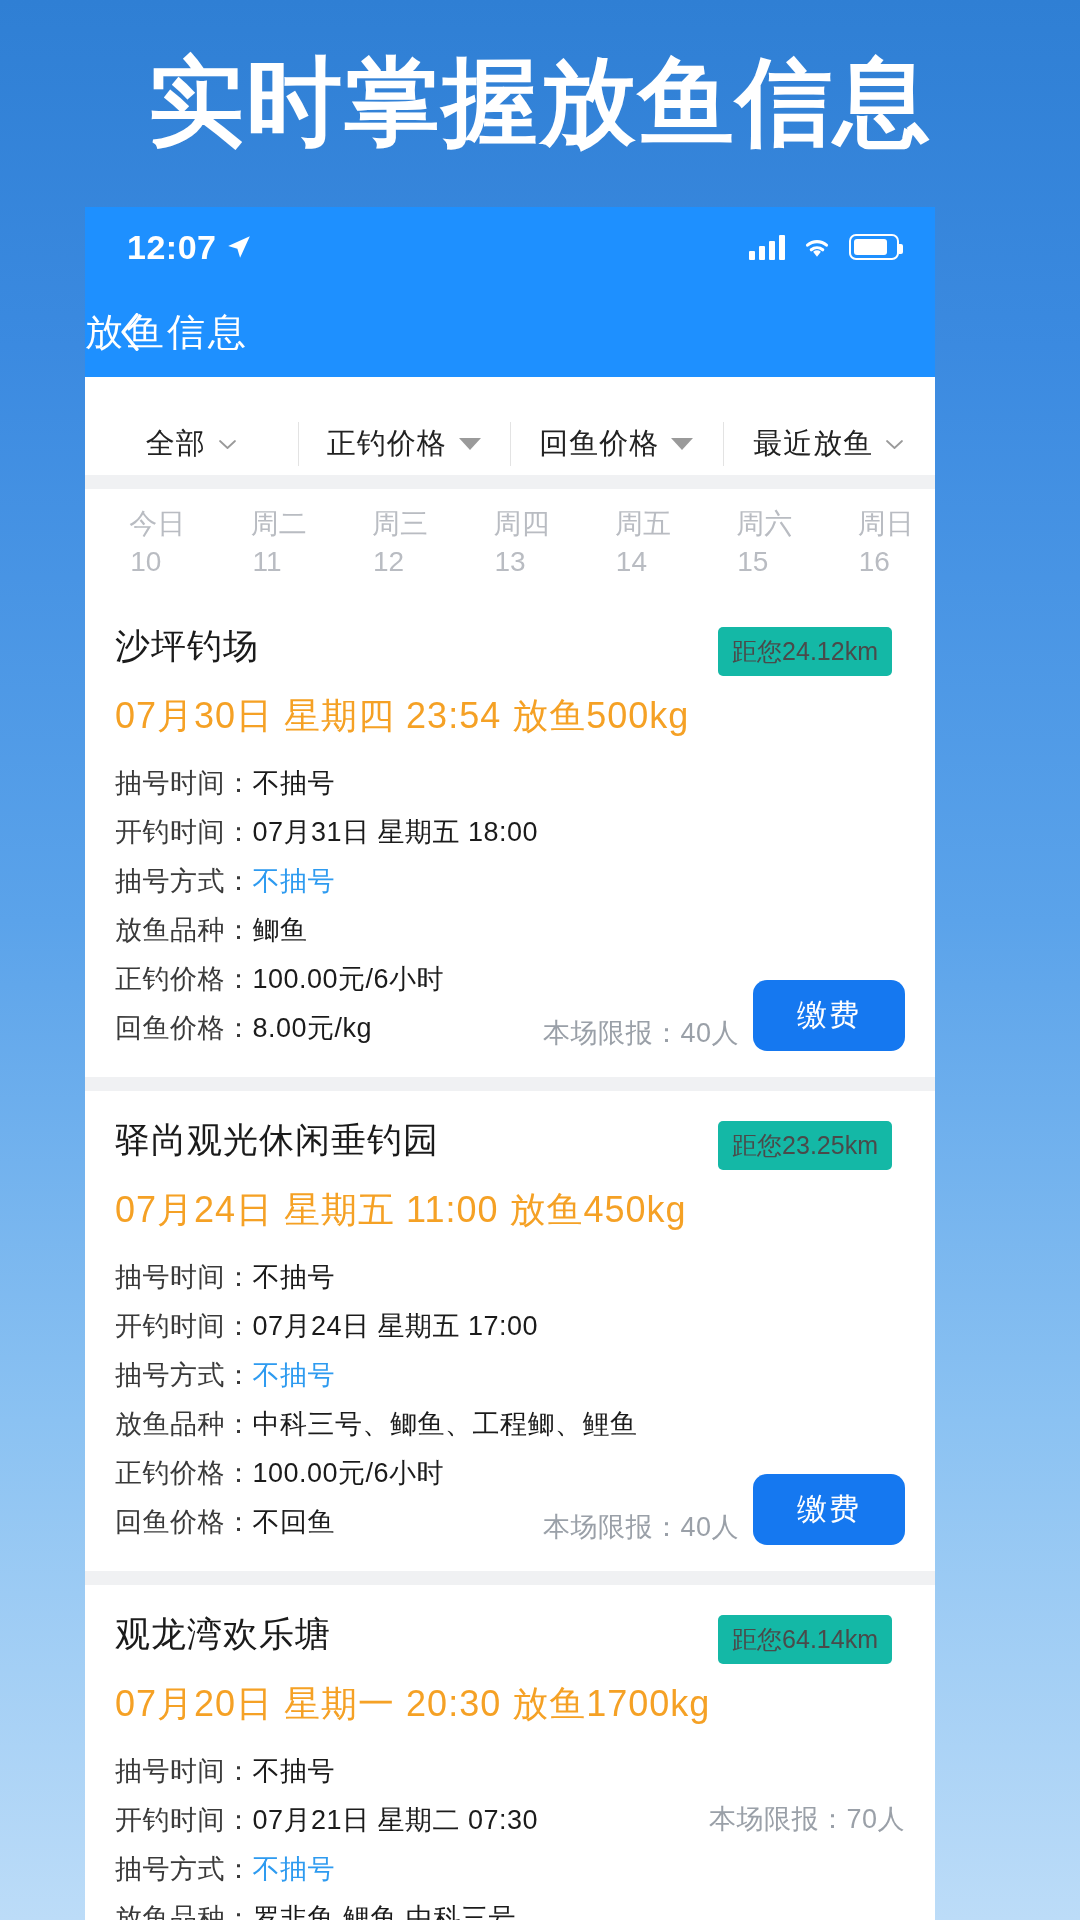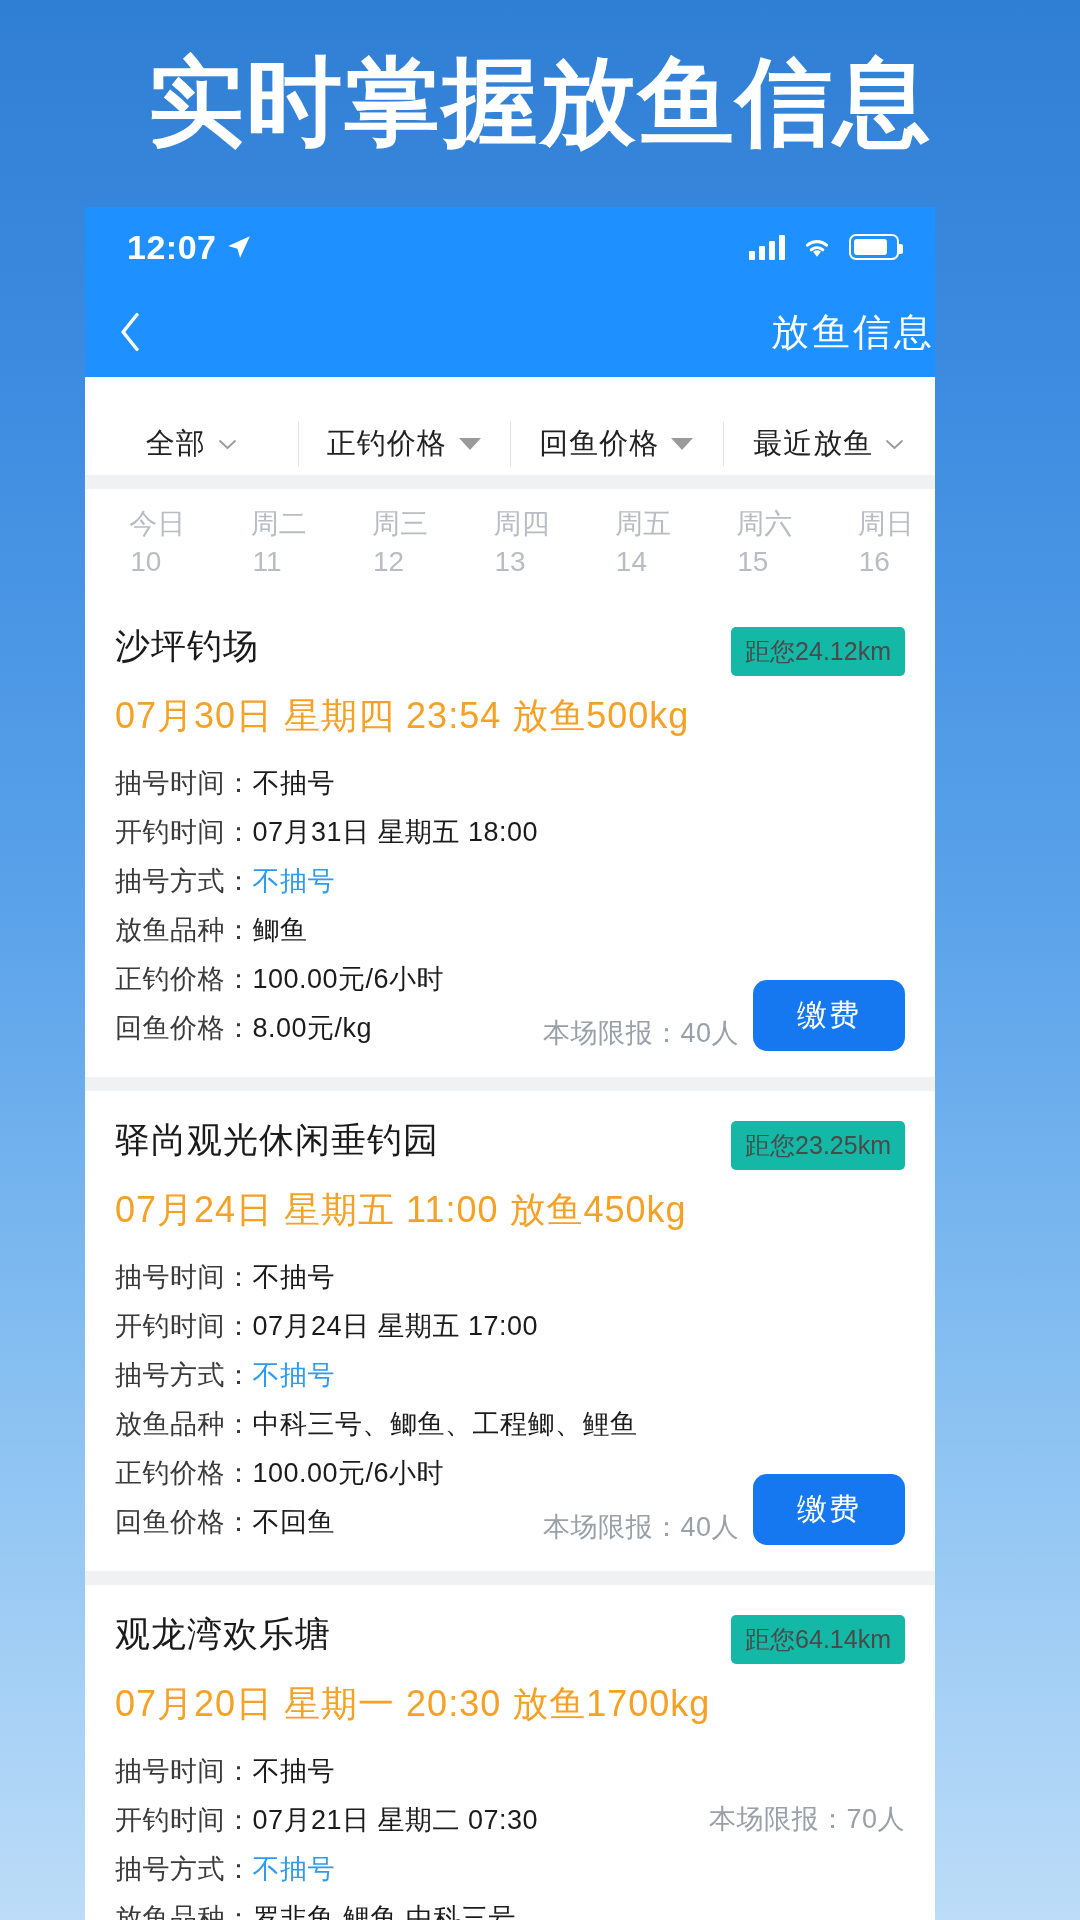--- a/index.html
+++ b/index.html
@@ -53,21 +53,21 @@
   .battery span { display:block; height:100%; background:#fff; border-radius:3px; width:82%; }
 
   
   .navbar {
     height:90px; background:#1E90FF;
     display:flex; align-items:center; position:relative;
   }
   .nav-back { width:90px; display:flex; align-items:center; justify-content:center; }
   .chev-back { width:22px; height:38px; }
   .nav-title {
-    position:absolute; left:0; width:100%; text-align:right;
+    position:absolute; left:0; width:100%; text-align:left;
     color:#ffffff; font-size:38px; letter-spacing:3px; pointer-events:none;
   }
 
   
   .filterbar {
     height:98px; background:#ffffff;
     display:flex; align-items:center;
   }
   .filter {
     flex:1; display:flex; align-items:center; justify-content:center; gap:12px;
@@ -89,21 +89,21 @@
     display:flex; align-items:center;
   }
   .day { flex:1; text-align:center; color:#b9bcc2; line-height:1.35; }
   .day .dname { font-size:28px; display:block;padding-left:23px; }
   .day .dnum  { font-size:28px; display:block; }
 
   
   .list { background:#f0f1f3; }
   .card {
     background:#ffffff;
-    padding:26px 30px 24px 30px;
+    padding:26px 43px 24px 30px;
     margin-bottom:14px;
     position:relative;
   }
   .card-head { display:flex; align-items:flex-start; justify-content:space-between; }
   .venue { font-size:35px; color:#1b1b1b; letter-spacing:1px; font-weight:400; }
   .dist {
     background:#14b8a6; color:#4a4a4a; font-size:25px;
     padding:8px 14px; border-radius:5px; white-space:nowrap; margin-top:4px;
   }
   .release-line {

